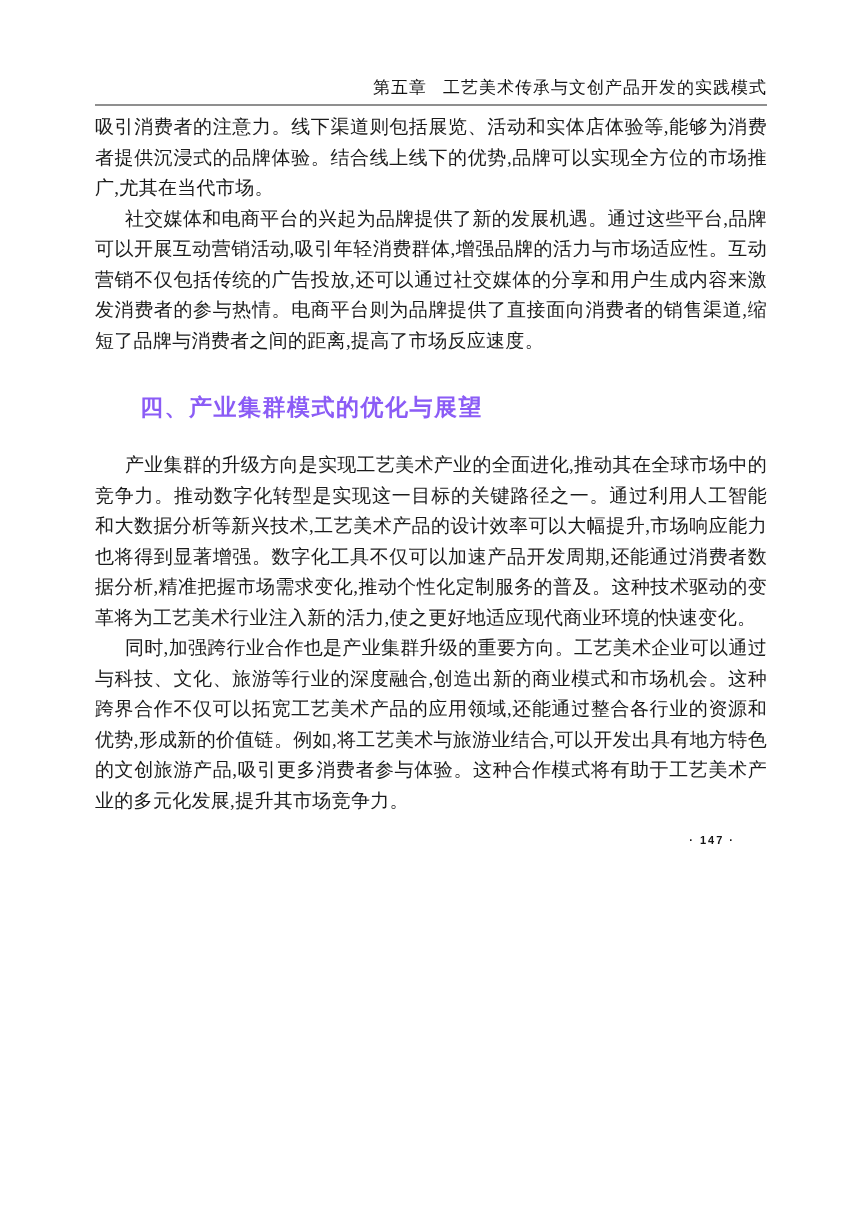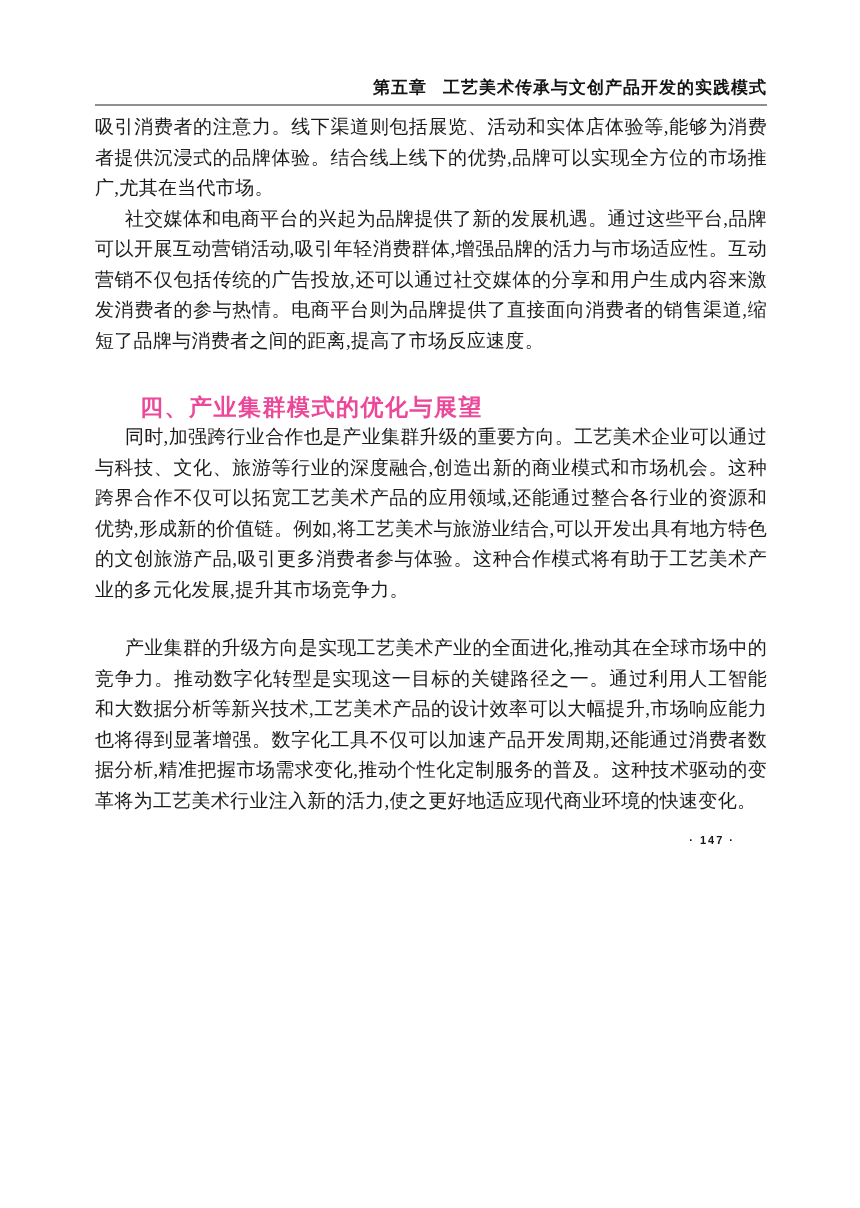--- a/index.html
+++ b/index.html
@@ -19,21 +19,21 @@
   .content {
     position: absolute;
     left: 95px;
     top: 0;
     width: 672px;
   }
   .running-head {
     margin-top: 78px;
     text-align: right;
     font-family: "Liberation Sans", "DejaVu Sans", sans-serif;
-    font-weight: 700;
+    font-weight: 400;
     font-size: 17px;
     line-height: 20px;
     color: #141414;
     letter-spacing: 1px;
     white-space: nowrap;
   }
   .running-head .chapter {
     margin-right: 16px;
   }
   .header-rule {
@@ -60,21 +60,21 @@
   .bodytext p.after-heading {
     margin-top: 28px;
   }
   h2.section-heading {
     margin: 36px 0 0 45px;
     font-family: "Liberation Sans", "DejaVu Sans", sans-serif;
     font-weight: 700;
     font-size: 23px;
     line-height: 30px;
     letter-spacing: 1.5px;
-    color: #ec4899;
+    color: #8b5cf6;
   }
   h3.subsection-heading {
     margin: 33px 0 0 45px;
     font-family: "Liberation Sans", "DejaVu Sans", sans-serif;
     font-weight: 700;
     font-size: 20px;
     line-height: 26px;
     letter-spacing: 1px;
     color: #111111;
   }
@@ -101,22 +101,22 @@
     </div>
 
     <div class="header-rule"></div>
 
     <div class="bodytext">
       <p class="first">吸引消费者的注意力。线下渠道则包括展览、活动和实体店体验等,能够为消费者提供沉浸式的品牌体验。结合线上线下的优势,品牌可以实现全方位的市场推广,尤其在当代市场。</p>
       <p class="indent">社交媒体和电商平台的兴起为品牌提供了新的发展机遇。通过这些平台,品牌可以开展互动营销活动,吸引年轻消费群体,增强品牌的活力与市场适应性。互动营销不仅包括传统的广告投放,还可以通过社交媒体的分享和用户生成内容来激发消费者的参与热情。电商平台则为品牌提供了直接面向消费者的销售渠道,缩短了品牌与消费者之间的距离,提高了市场反应速度。</p>
 
       <h2 class="section-heading">四、产业集群模式的优化与展望</h2>
 
+      <p class="indent after-heading">产业集群的升级方向是实现工艺美术产业的全面进化,推动其在全球市场中的竞争力。推动数字化转型是实现这一目标的关键路径之一。通过利用人工智能和大数据分析等新兴技术,工艺美术产品的设计效率可以大幅提升,市场响应能力也将得到显著增强。数字化工具不仅可以加速产品开发周期,还能通过消费者数据分析,精准把握市场需求变化,推动个性化定制服务的普及。这种技术驱动的变革将为工艺美术行业注入新的活力,使之更好地适应现代商业环境的快速变化。</p>
       <p class="indent">同时,加强跨行业合作也是产业集群升级的重要方向。工艺美术企业可以通过与科技、文化、旅游等行业的深度融合,创造出新的商业模式和市场机会。这种跨界合作不仅可以拓宽工艺美术产品的应用领域,还能通过整合各行业的资源和优势,形成新的价值链。例如,将工艺美术与旅游业结合,可以开发出具有地方特色的文创旅游产品,吸引更多消费者参与体验。这种合作模式将有助于工艺美术产业的多元化发展,提升其市场竞争力。</p>
-      <p class="indent after-heading">产业集群的升级方向是实现工艺美术产业的全面进化,推动其在全球市场中的竞争力。推动数字化转型是实现这一目标的关键路径之一。通过利用人工智能和大数据分析等新兴技术,工艺美术产品的设计效率可以大幅提升,市场响应能力也将得到显著增强。数字化工具不仅可以加速产品开发周期,还能通过消费者数据分析,精准把握市场需求变化,推动个性化定制服务的普及。这种技术驱动的变革将为工艺美术行业注入新的活力,使之更好地适应现代商业环境的快速变化。</p>
     </div>
 
     <div class="page-footer">
       <span>· 147 ·</span>
     </div>
 
   </div>
 </div>
 
 </body></html>

